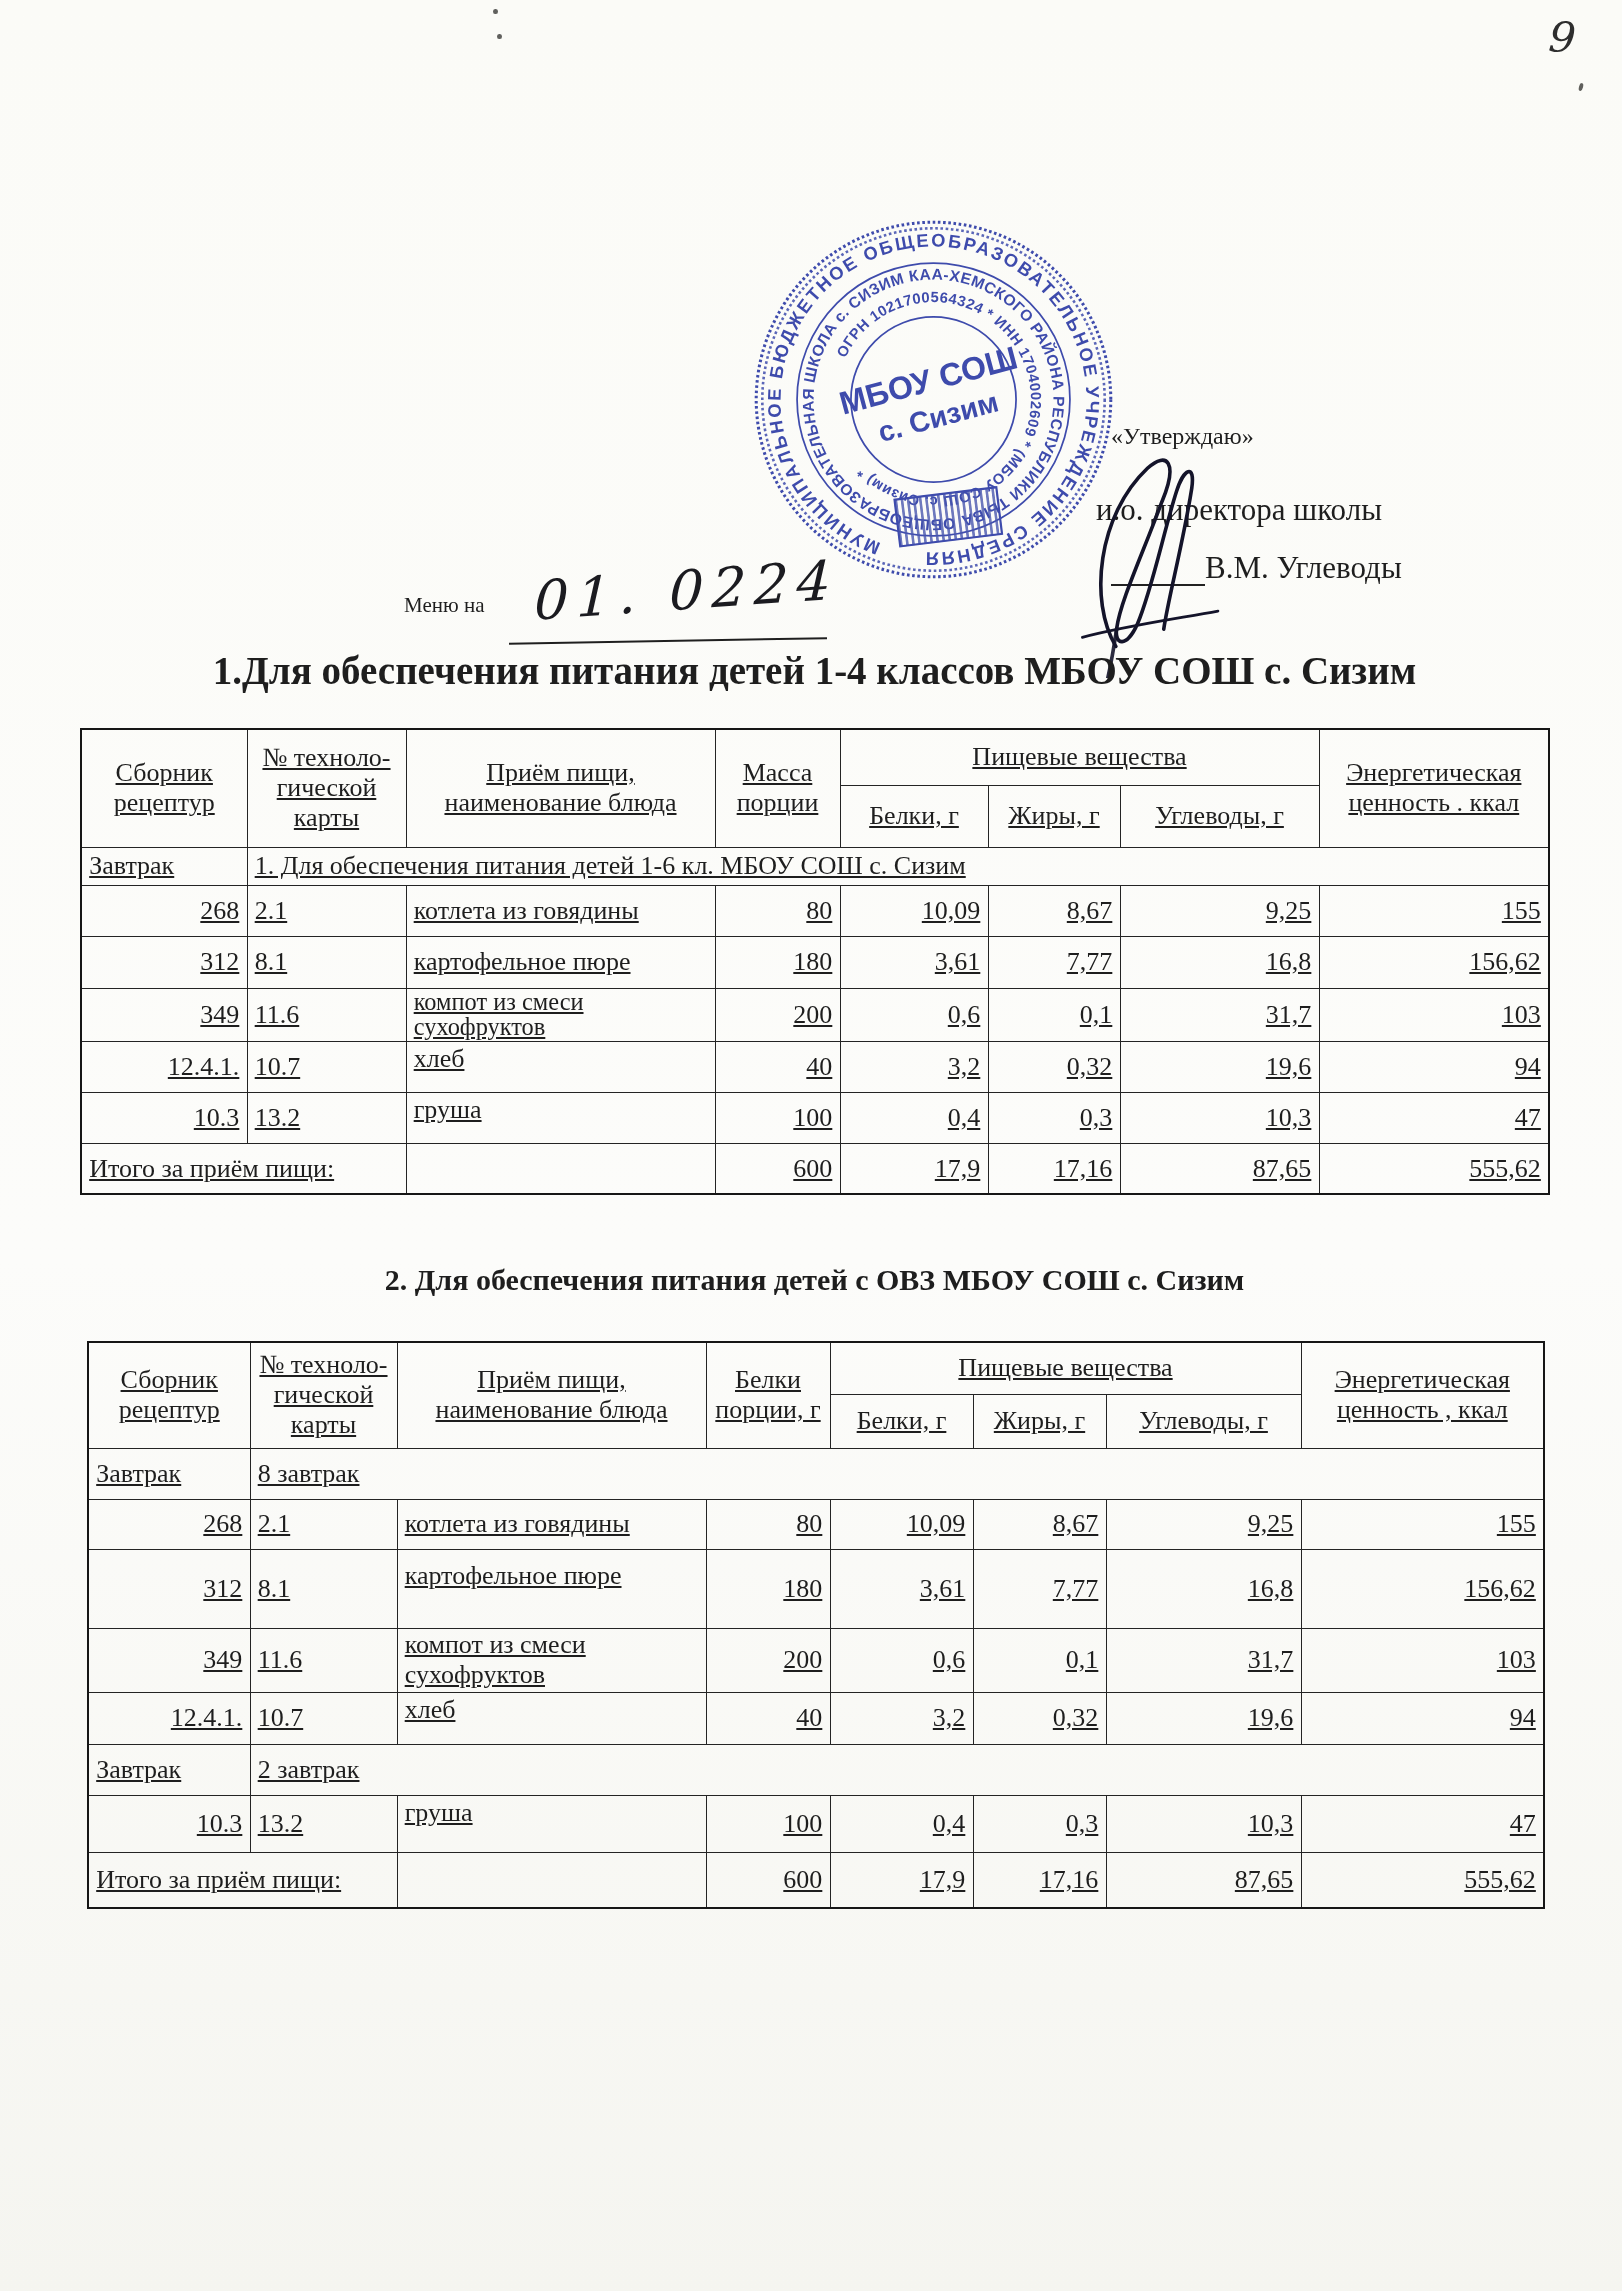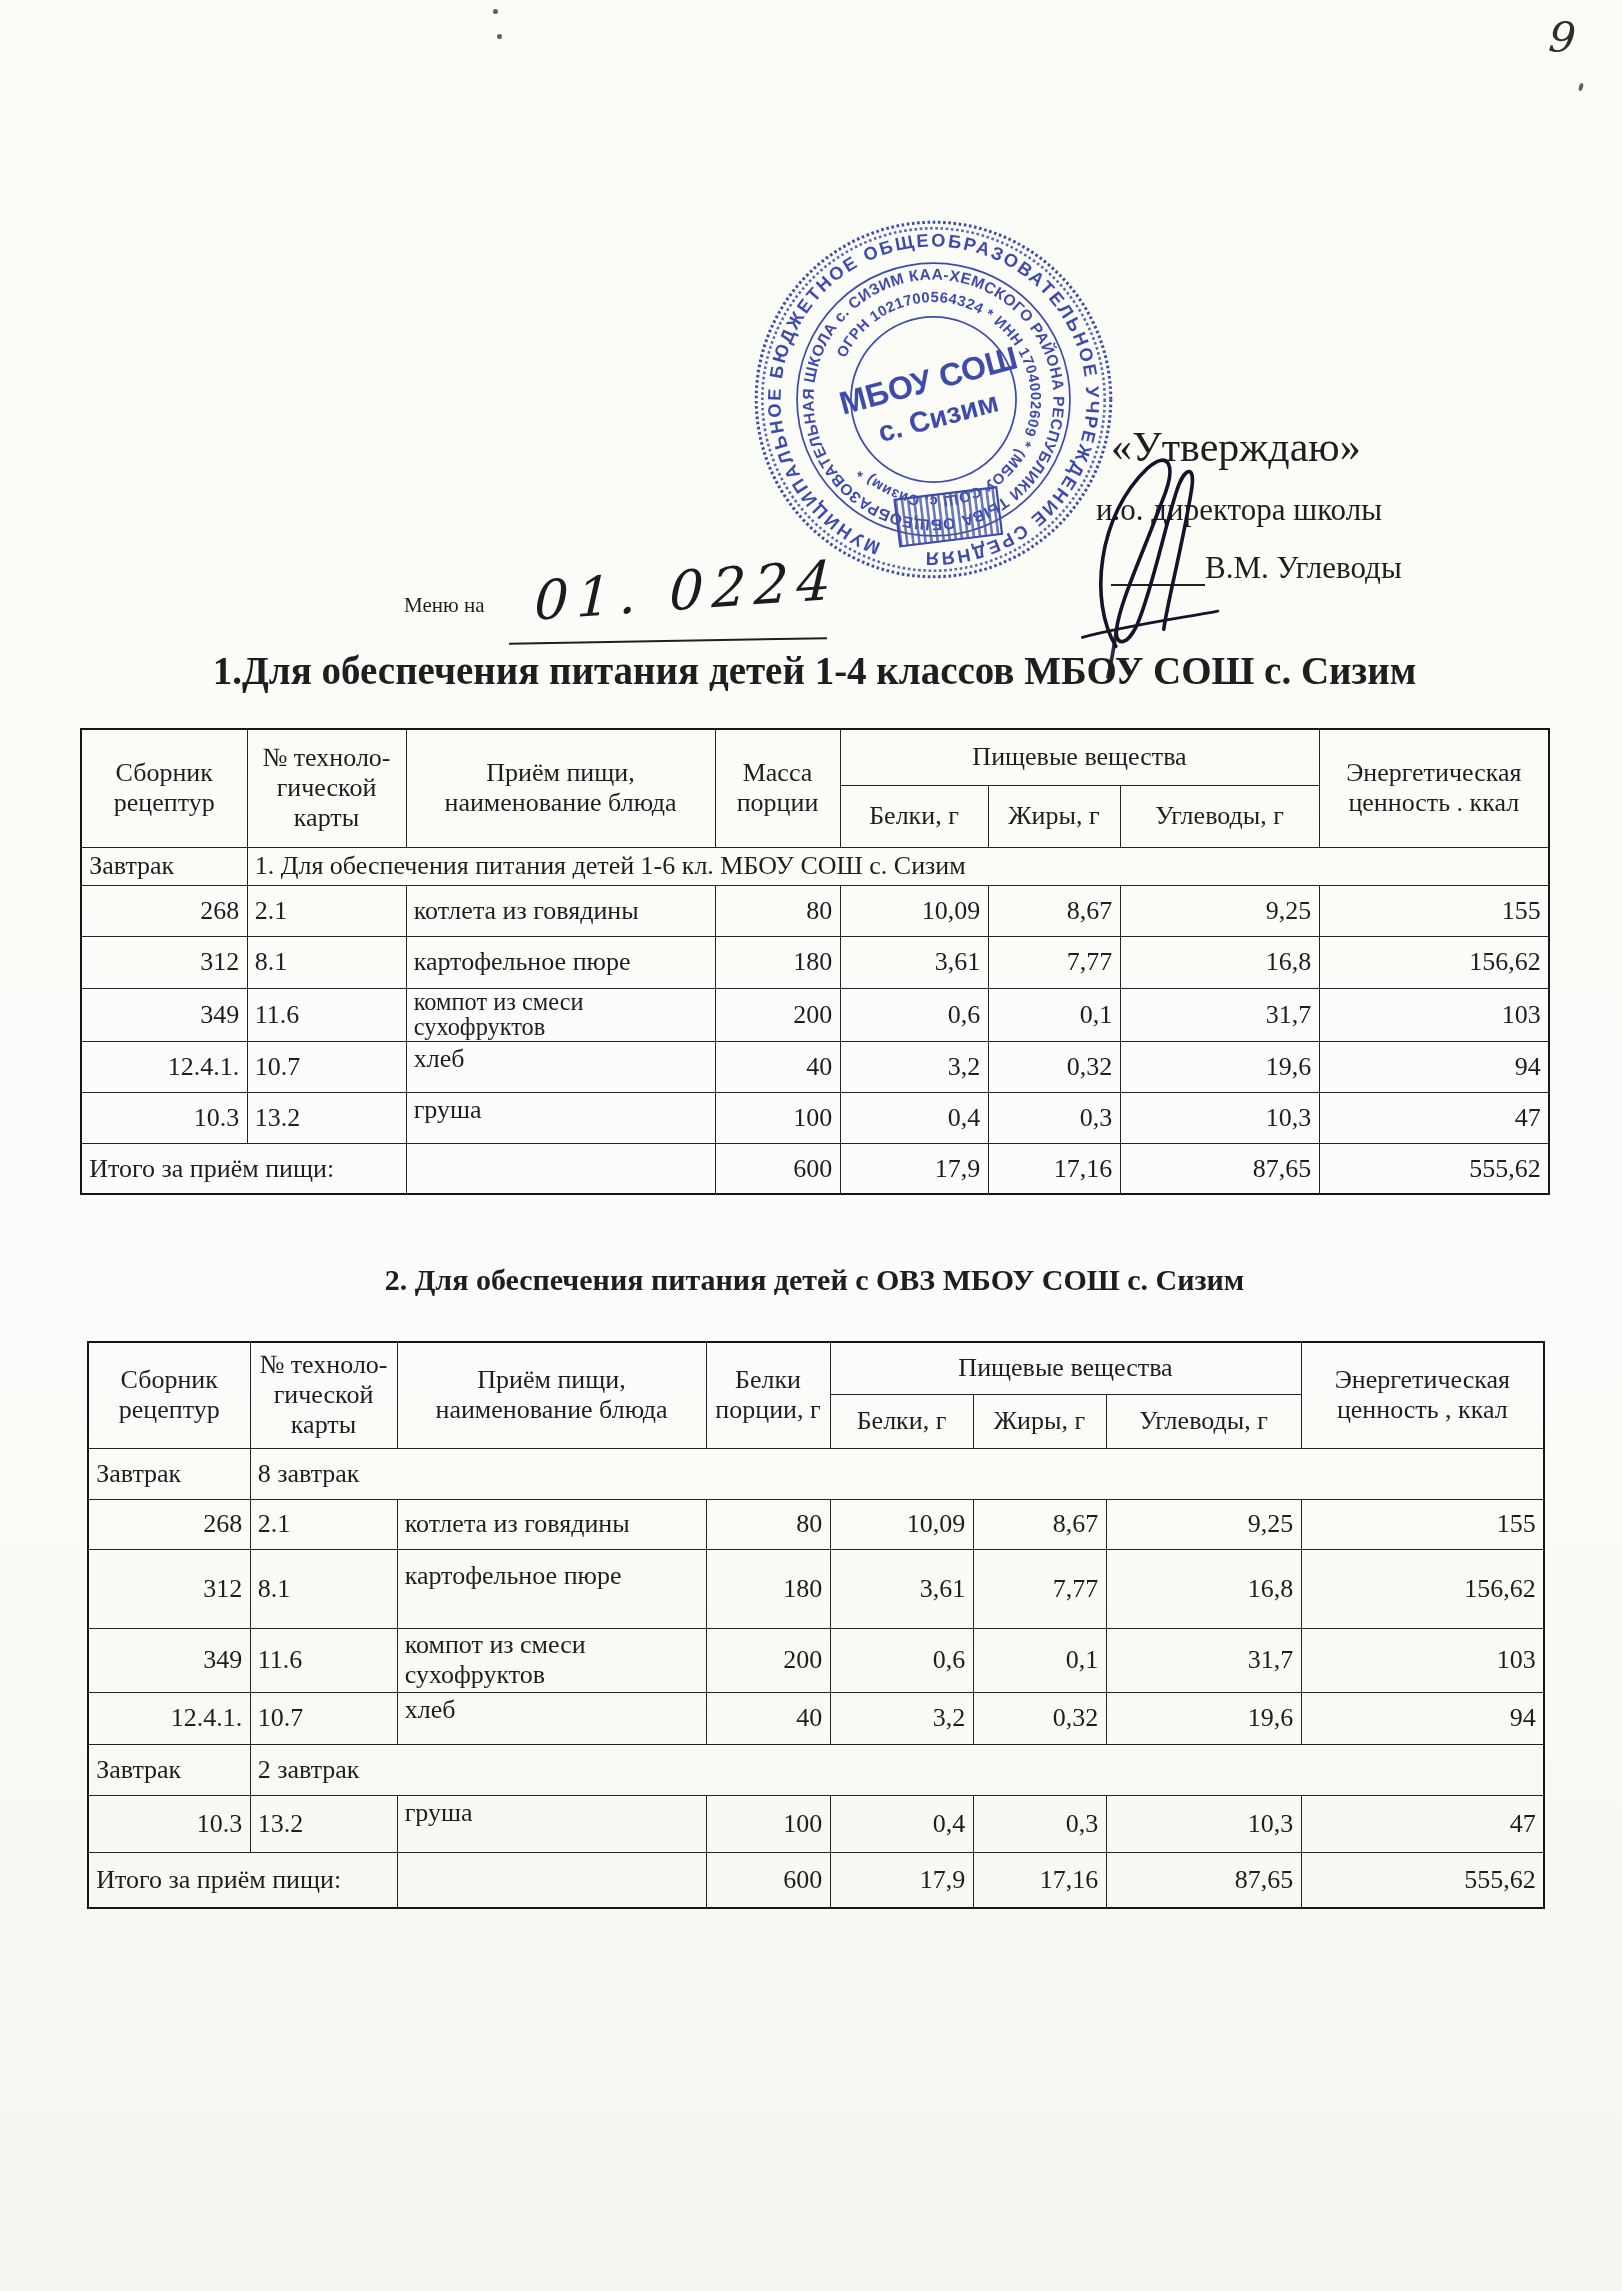--- a/index.html
+++ b/index.html
@@ -12,39 +12,39 @@
   .abs{position:absolute;}
   
   .page-num{
     left:1549px;top:12.7px;font-family:"DejaVu Serif",serif;font-style:italic;
     font-size:42px;color:#2e2e2e;transform:rotate(5deg);
   }
   .speck{width:4.5px;height:5.4px;border-radius:50%;background:#3a3a36;opacity:.8;}
   
   .stamp{left:751px;top:217px;opacity:.92;}
   
-  .approve-quote{left:1111px;top:423px;font-size:42px;text-align:center;}
+  .approve-quote{left:1111px;top:423px;font-size:24px;text-align:center;}
   .approve-role{left:1096px;top:492px;font-size:31px;}
   .approve-name-row{left:1111px;top:550px;font-size:31px;}
   .sig-line{display:inline-block;width:94px;border-bottom:2.3px solid #222;height:31px;vertical-align:bottom;}
   .signature-svg{left:1066px;top:452px;}
   
   .menu-label{left:404px;top:593px;font-size:21px;}
   .menu-underline{left:509px;top:640px;width:318px;border-bottom:2.7px solid #1f1f1f;transform:rotate(-1deg);}
   .menu-date{
     left:534px;top:559px;font-family:"DejaVu Serif",serif;font-style:italic;
     font-size:54px;letter-spacing:8.1px;color:#1b1b20;
     transform:rotate(-4deg) skewX(-6deg);white-space:nowrap;
   }
   
   .sec-title{left:80px;width:1469px;text-align:center;font-weight:bold;}
   .sec-title1{top:648px;font-size:39px;}
   .sec-title2{top:1263px;font-size:30px;}
   
-  table.doc{border-collapse:collapse;table-layout:fixed;position:absolute;border:2.7px solid #161616;}
+  table.doc{border-collapse:collapse;table-layout:fixed;position:absolute;border:2.7px solid #161616;text-decoration:underline;}
   table.doc th,table.doc td{
     border:1.8px solid #242424;font-size:26px;font-weight:normal;
     padding:1.8px 7.2px;vertical-align:middle;overflow:hidden;line-height:1.15;
   }
   table.doc th{text-align:center;}
   th.hleft{text-align:left;padding-left:5.4px;}
   td.num{text-align:right;padding-right:7.2px;}
   td.tech{text-align:left;padding-left:5.4px;}
   td.dish{text-align:left;padding-left:9px;font-size:25px;}
   .b{font-weight:bold;}

